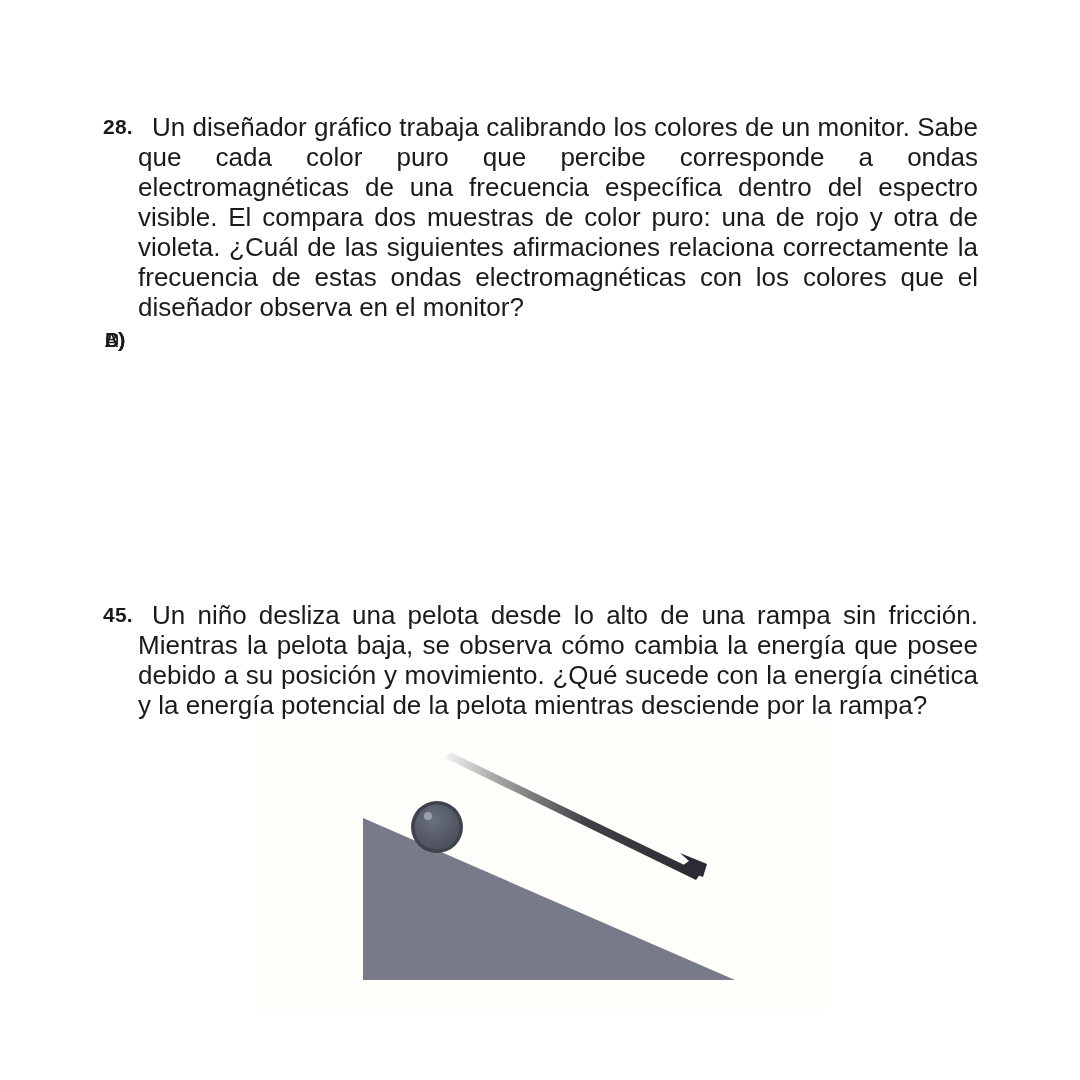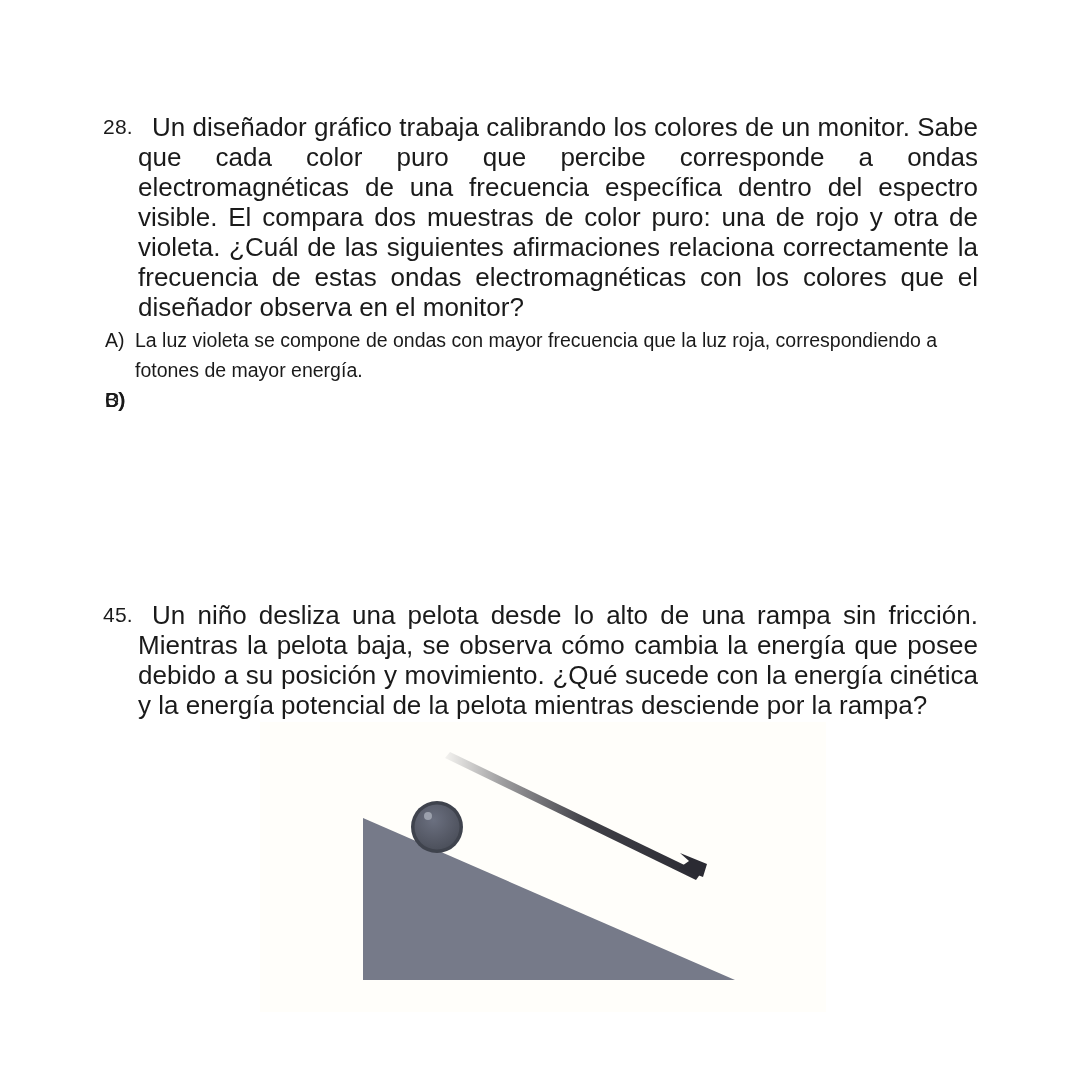--- a/index.html
+++ b/index.html
@@ -24,21 +24,21 @@
   
   .question {
     position: absolute;
     left: 103px;
     width: 875px;
   }
   .q-number {
     position: absolute;
     left: 0;
     top: 0;
-    font-weight: normal;
+    font-weight: bold;
     font-size: 21px;
     line-height: 30px;
     letter-spacing: 0.2px;
   }
   .q-body {
     margin-left: 35px;
     font-size: 26px;
     line-height: 30px;
     text-align: justify;
     text-justify: inter-word;
@@ -92,21 +92,20 @@
 
   <div class="question" style="top:112px;">
     <span class="q-number">28.</span>
     <div class="q-body"><span class="lead-space"></span><span>Un diseñador gráfico trabaja calibrando los colores de un monitor. Sabe que cada color puro que percibe corresponde a ondas electromagnéticas de una frecuencia específica dentro del espectro visible. El compara dos muestras de color puro: una de rojo y otra de violeta. ¿Cuál de las siguientes afirmaciones relaciona correctamente la frecuencia de estas ondas electromagnéticas con los colores que el diseñador observa en el monitor?</span></div>
   </div>
 
   <div class="options" style="top:325px;">
 
     <div class="option">
       <span class="opt-label">A)</span>
-      <span>La luz violeta se compone de ondas con mayor frecuencia que la luz roja, correspondiendo a fotones de mayor energía.</span>
     </div>
 
     <div class="option">
       <span class="opt-label">B)</span>
     </div>
 
     <div class="option">
       <span class="opt-label">C)</span>
     </div>
 

